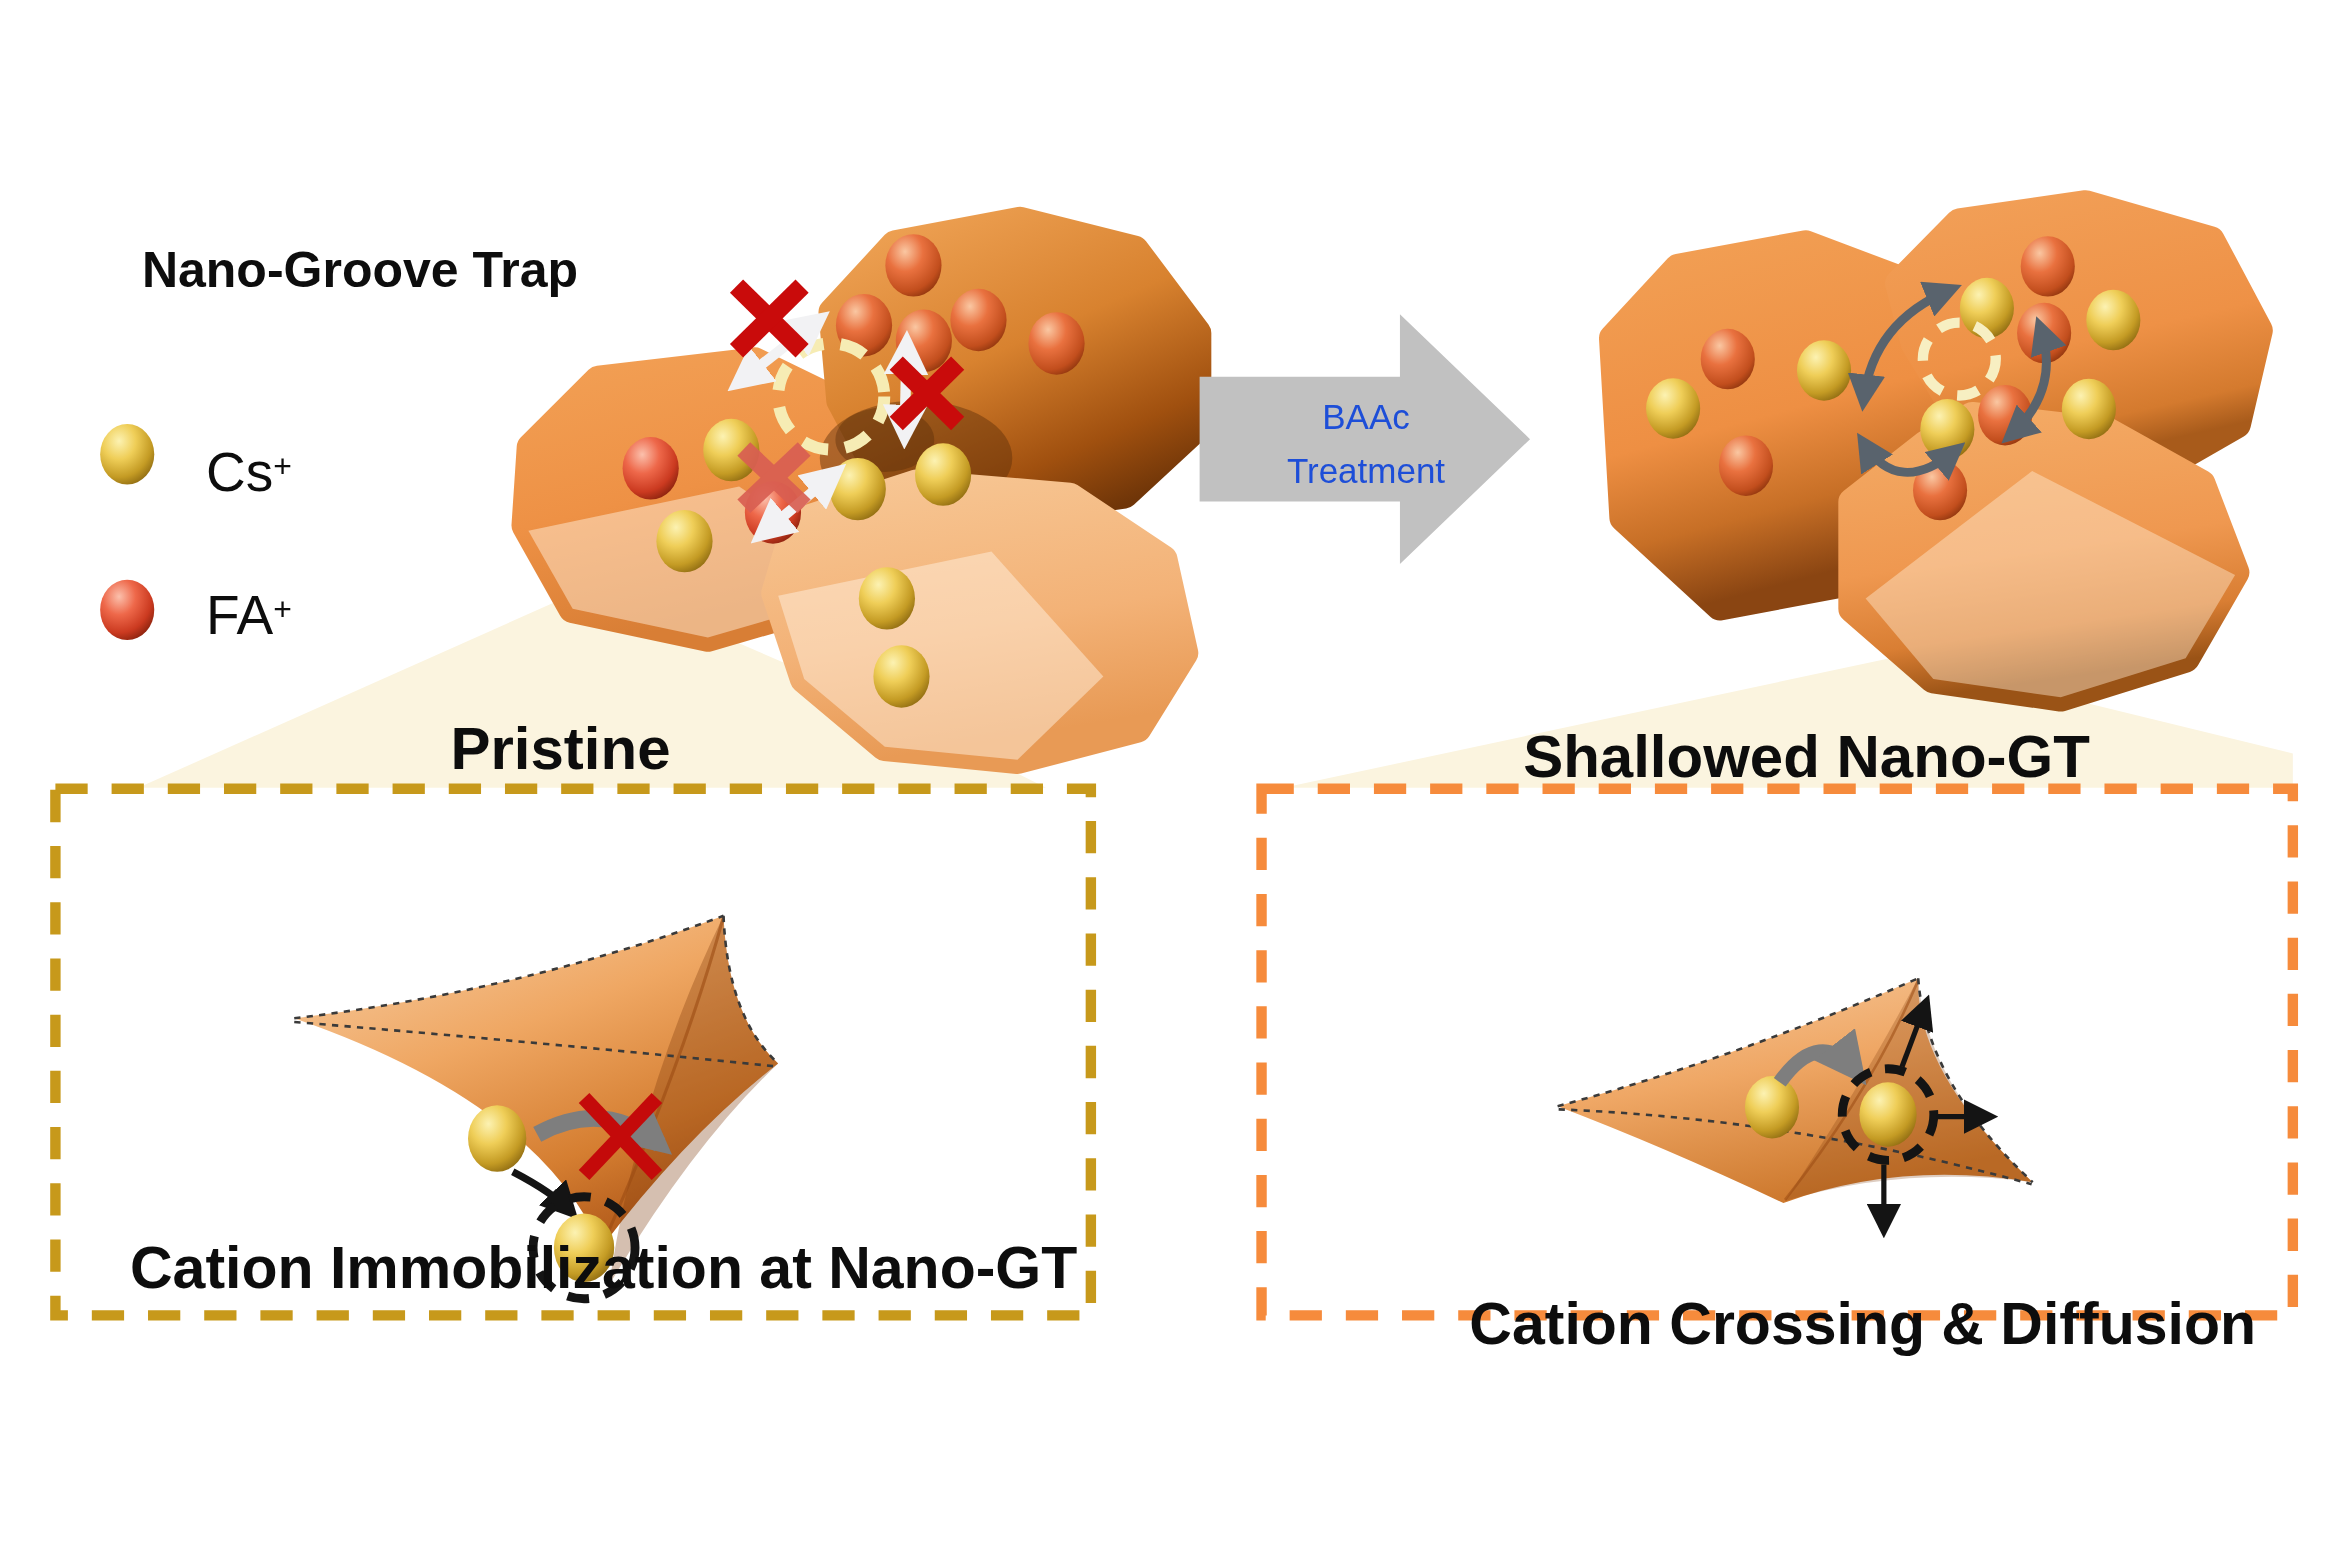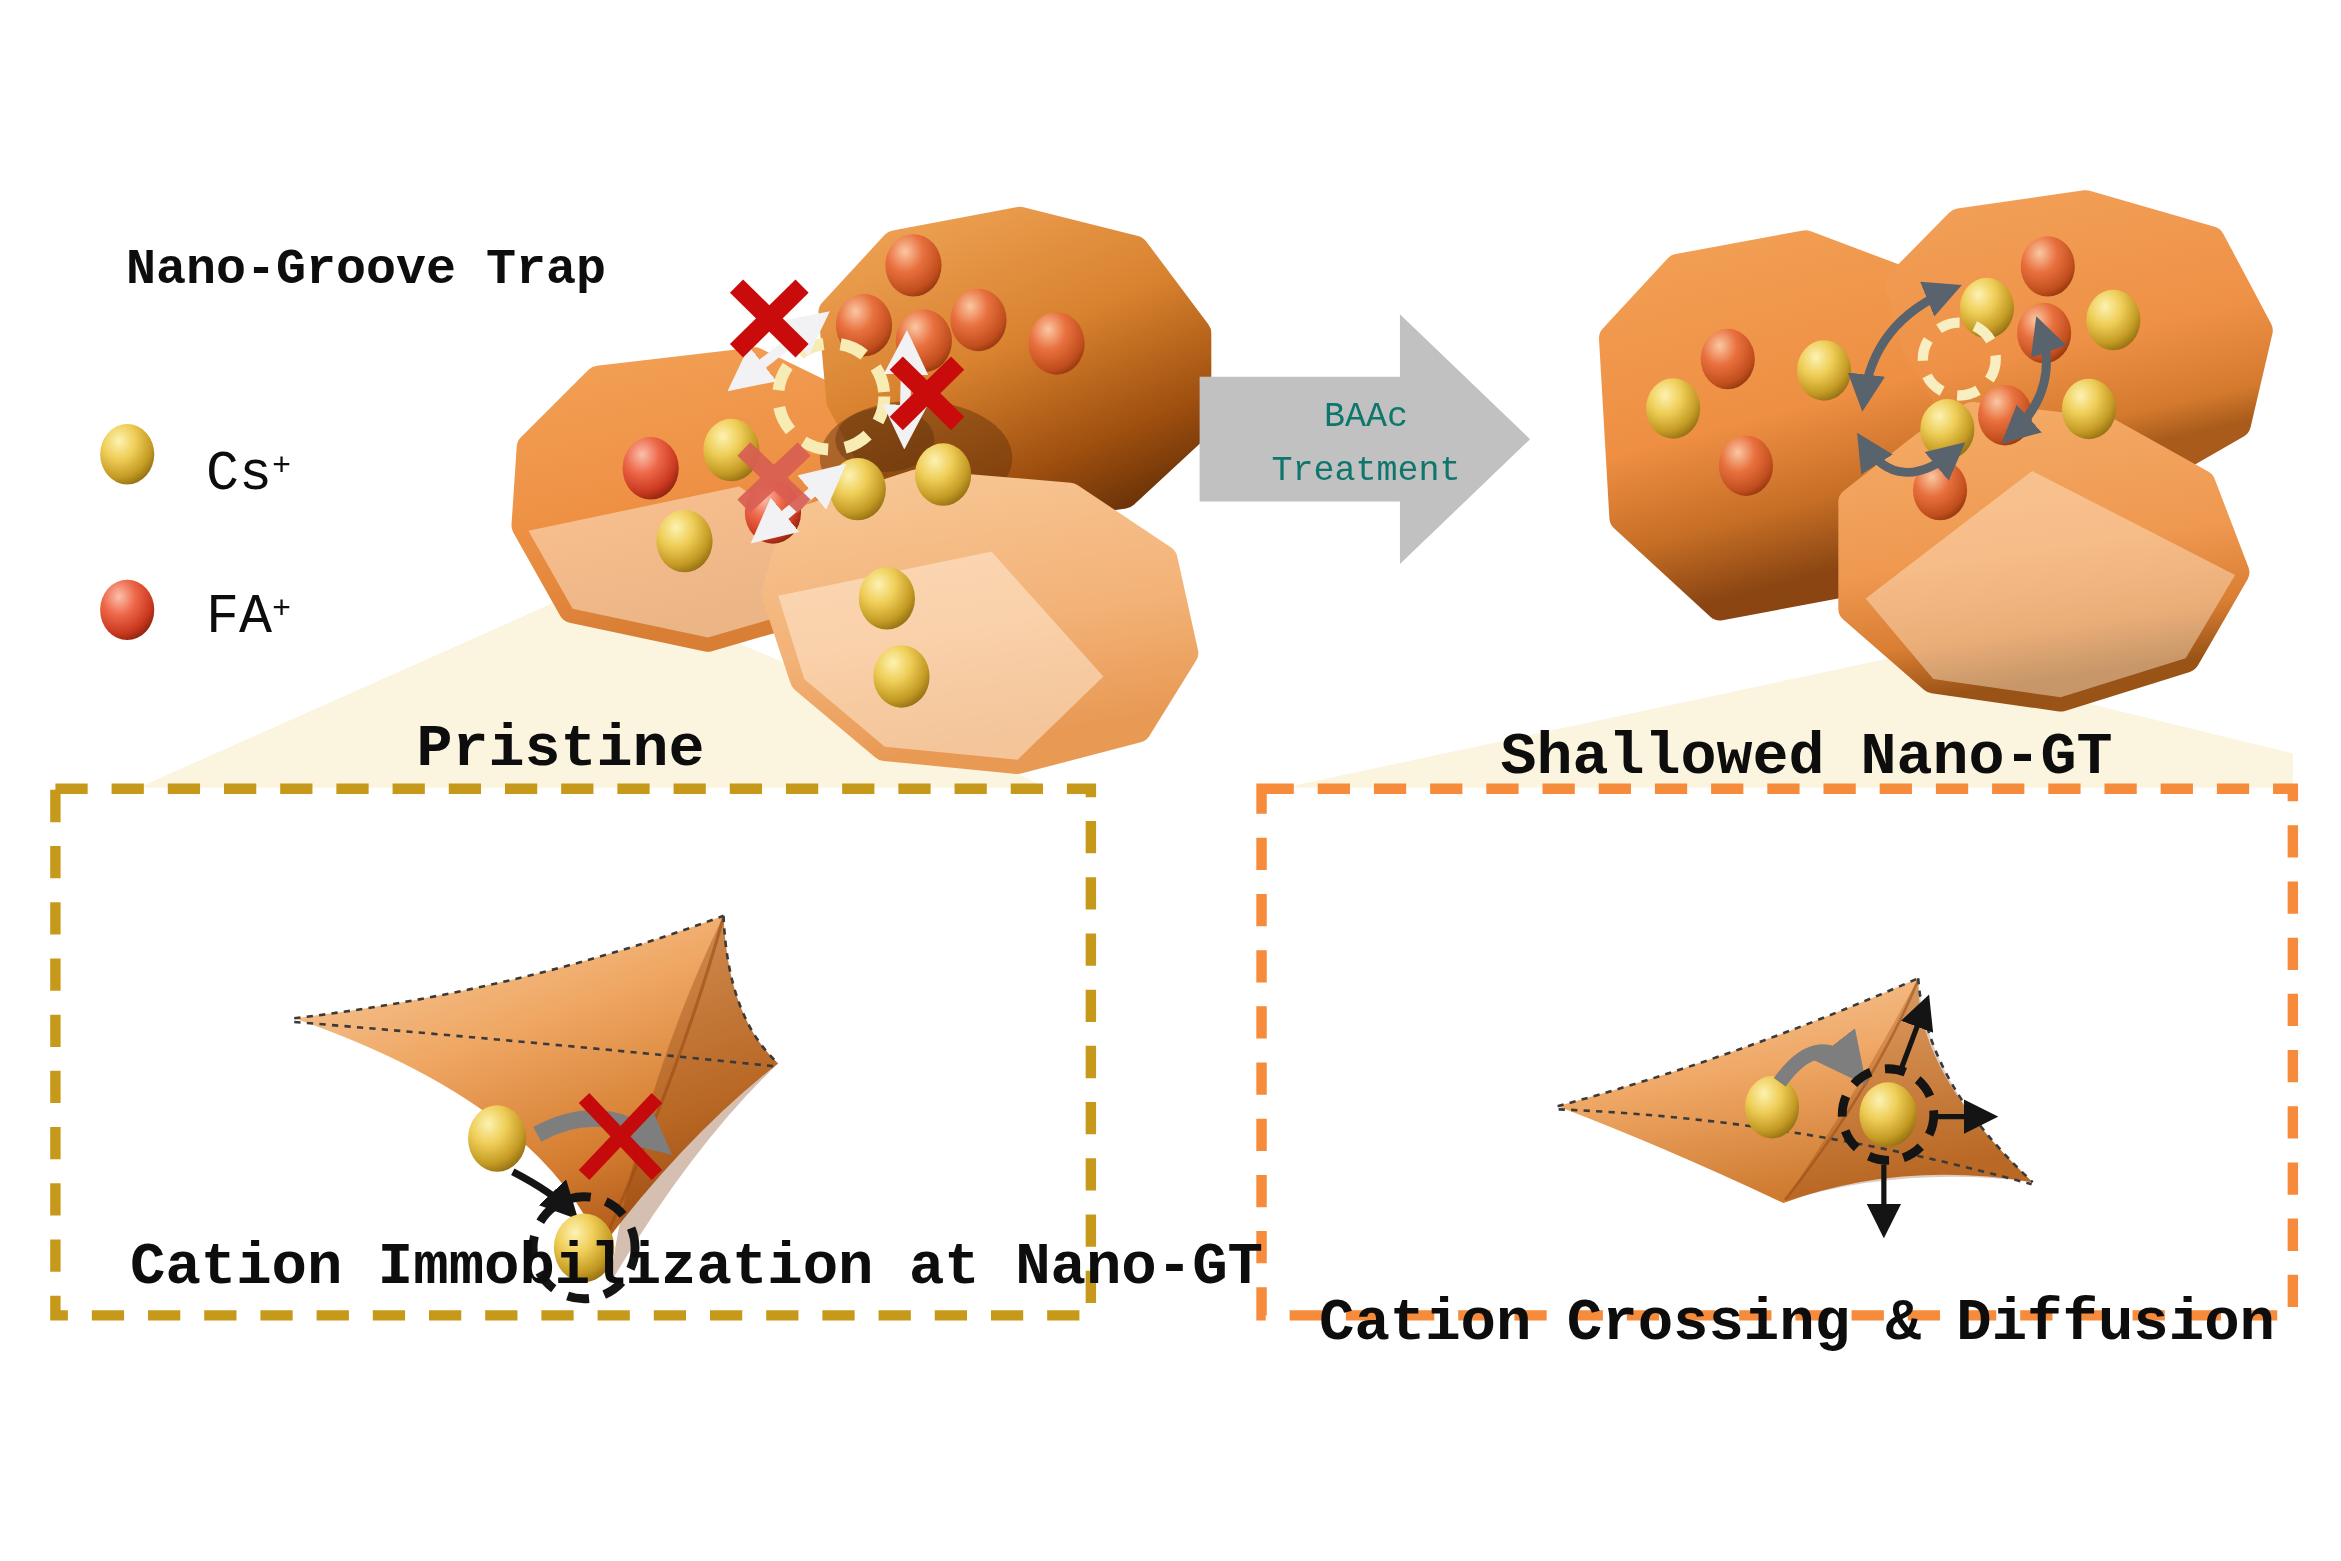--- a/index.html
+++ b/index.html
@@ -4,25 +4,25 @@
 <style>
   html,body{margin:0;padding:0;background:#ffffff;}
   .canvas{
     position:relative;
     width:2342px;height:1561px;
     background:#ffffff;
     font-family:"Liberation Sans", sans-serif;
     overflow:hidden;
   }
   .gfx{position:absolute;left:0;top:0;}
-  .txt{position:absolute;color:#0d0d0d;white-space:nowrap;font-family:Liberation Mono, monospace;}
+  .txt{position:absolute;color:#0d0d0d;white-space:nowrap;}
   .center{text-align:center;}
   .title{font-size:50px;font-weight:bold;line-height:70px;}
   .legend-label{font-size:55px;line-height:57px;}
-  .arrow-label{font-size:35px;line-height:54px;color:#0f766e;}
+  .arrow-label{font-size:35px;line-height:54px;color:#1d4ed8;}
   .heading{font-size:60px;font-weight:bold;line-height:62px;}
   .caption{font-size:59px;font-weight:bold;line-height:62px;text-align:right;}
   .sup{font-size:.58em;vertical-align:.45em;}
 </style>
 </head>
 <body>
 
 <div class="canvas">
 
 <svg class="gfx" width="2342" height="1561" viewBox="0 0 4500 3000" xmlns="http://www.w3.org/2000/svg">

